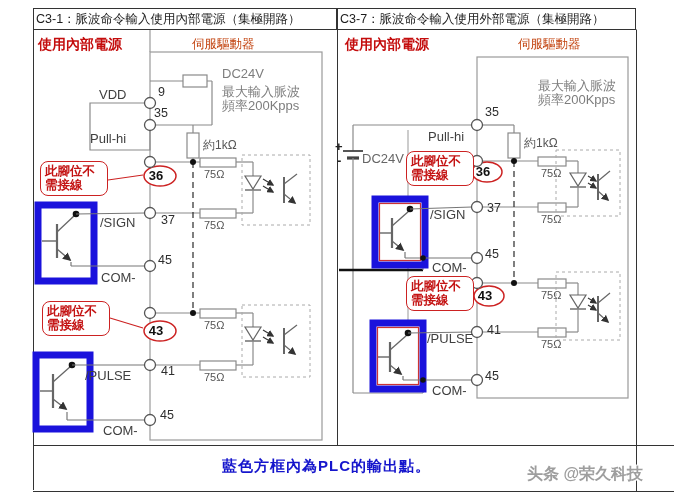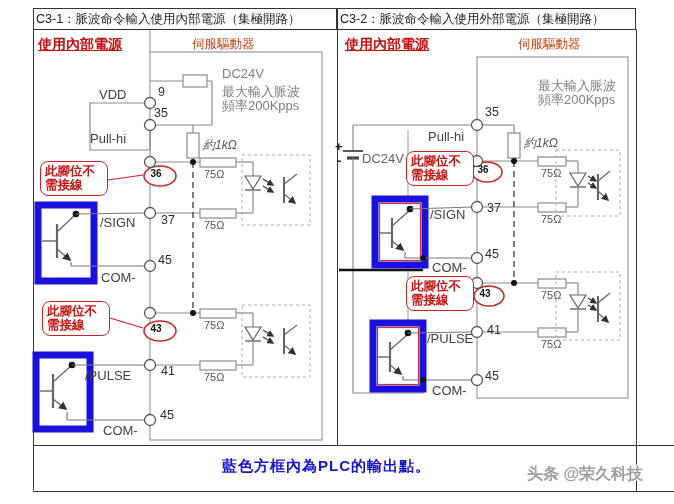--- a/index.html
+++ b/index.html
@@ -1,28 +1,28 @@
 <!DOCTYPE html>
 <html><head>
 <meta charset="utf-8">
 <style>
   html,body{margin:0;padding:0;background:#fff;}
   #stage{position:relative;width:674px;height:504px;background:#fff;overflow:hidden;
          font-family:"Liberation Sans","DejaVu Sans",sans-serif;}
   #stage svg{position:absolute;left:0;top:0;z-index:1;}
   .txt{position:absolute;z-index:3;white-space:nowrap;}
   .title{font-size:12.5px;color:#1c1c1c;}
-  .redlbl{font-size:14px;font-weight:bold;color:#c40d0d;text-decoration:underline;}
+  .redlbl{font-size:14px;font-weight:bold;color:#c40d0d;}
   .devlbl{font-size:12.5px;color:#c2410c;}
   .sig{font-size:13px;color:#3f3f3f;}
   .pin{font-size:12.5px;color:#2e2e2e;}
   .gray{font-size:13px;color:#7d7d7d;}
   .res{font-size:11px;color:#555;}
-  .r1k{font-size:12px;color:#555;font-style:italic;}
-  .circpin{font-size:10px;font-weight:bold;color:#101010;width:20px;text-align:center;}
+  .r1k{font-size:12px;color:#555;}
+  .circpin{font-size:13px;font-weight:bold;color:#101010;width:20px;text-align:center;}
   .callout{position:absolute;z-index:3;border:1.6px solid #cc2222;border-radius:8px;
            background:#fff;color:#c41414;font-weight:bold;font-size:12.5px;
            line-height:1.15;padding:2px 4px;}
   .note{font-size:15px;font-weight:bold;color:#1515cc;letter-spacing:1px;}
   .wm{font-size:16px;font-weight:bold;color:#9e9e9e;
       text-shadow:1px 1px 0 #fff,-1px -1px 0 #fff,1px -1px 0 #fff,-1px 1px 0 #fff;}
   .plus{font-size:13px;font-weight:bold;color:#222;}
 </style>
 </head>
 <body>
@@ -313,21 +313,21 @@
   <div>此腳位不</div>
   <div>需接線</div>
 </div>
 <div class="txt circpin" style="left:146px;top:323px;">43</div>
 
 <div class="txt sig" style="left:85px;top:368px;">/PULSE</div>
 <div class="txt pin" style="left:161px;top:364px;">41</div>
 <div class="txt sig" style="left:103px;top:423px;">COM-</div>
 <div class="txt pin" style="left:160px;top:408px;">45</div>
 
-<div class="txt title" style="left:340px;top:11px;width:294px;overflow:hidden;">C3-2：脈波命令輸入使用外部電源（集極開路）</div>
+<div class="txt title" style="left:340px;top:11px;width:294px;overflow:hidden;">C3-7：脈波命令輸入使用外部電源（集極開路）</div>
 <div class="txt redlbl" style="left:345px;top:36px;">使用內部電源</div>
 <div class="txt devlbl" style="left:518px;top:36px;">伺服驅動器</div>
 
 <div class="txt plus" style="left:335px;top:139px;">+</div>
 <div class="txt plus" style="left:337px;top:153px;">-</div>
 <div class="txt gray" style="left:362px;top:151px;color:#666;">DC24V</div>
 
 <div class="txt sig" style="left:428px;top:129px;">Pull-hi</div>
 <div class="txt pin" style="left:485px;top:105px;">35</div>
 <div class="txt gray" style="left:538px;top:77px;">最大輸入脈波</div>

